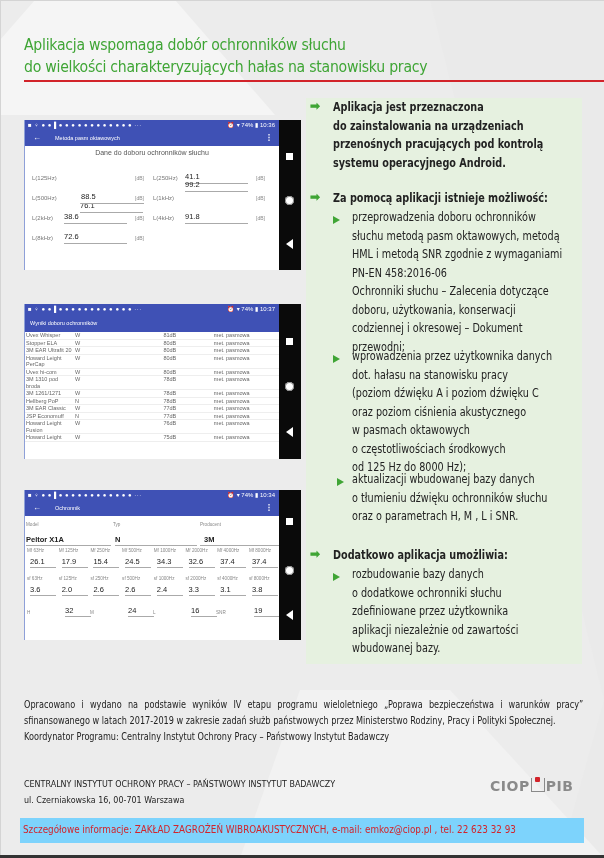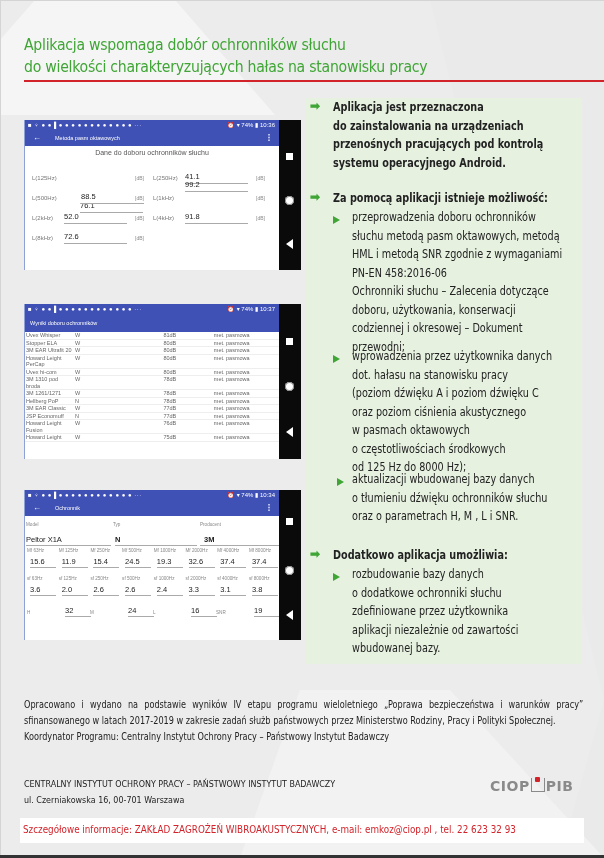--- a/index.html
+++ b/index.html
@@ -31,21 +31,21 @@
   .greenbox { position:absolute; left:306px; top:98px; width:276px; height:566px; background:#e6f1e0; }
   .rtxt { position:absolute; font-family:"DejaVu Sans", sans-serif; color:#222; font-size:11.5px; line-height:18.5px; transform:scaleX(0.84); transform-origin:left top; white-space:nowrap; }
   .rtxt.bold { font-weight:bold; font-size:11.5px; }
   .arrow { position:absolute; color:#3fa535; font-size:12px; font-weight:bold; }
   .tri-b { position:absolute; width:0; height:0; border-top:4px solid transparent; border-bottom:4px solid transparent; border-left:7px solid #3fa535; }
   .footer-text { position:absolute; left:24px; top:697px; width:560px; font-family:"DejaVu Sans", sans-serif; color:#222; font-size:9.6px; line-height:16px; transform:scaleX(0.85); transform-origin:left top; width:658px; text-align:justify; }
   .inst { position:absolute; left:24px; top:776px; font-family:"DejaVu Sans", sans-serif; color:#222; font-size:9.5px; line-height:16px; transform:scaleX(0.84); transform-origin:left top; white-space:nowrap; }
   .logo { position:absolute; left:490px; top:778px; font-family:"DejaVu Sans", sans-serif; font-weight:bold; color:#8a8a8a; font-size:14px; letter-spacing:0.5px; }
   .logo .mid { display:inline-block; width:12px; height:13px; border:1.5px solid #8a8a8a; border-top:none; position:relative; vertical-align:-1px; margin:0 1px; }
   .logo .mid .dot { position:absolute; left:3px; top:-1px; width:5px; height:5px; background:#d2232a; border-radius:1px; }
-  .infobar { position:absolute; left:20px; top:818px; width:564px; height:25px; background:#ffffff; }
+  .infobar { position:absolute; left:20px; top:818px; width:564px; height:25px; background:#7dd3fc; }
   .infobar span { position:absolute; left:3px; top:5px; font-family:"DejaVu Sans", sans-serif; color:#d2232a; font-size:11px; transform:scaleX(0.8); transform-origin:left top; white-space:nowrap; }
   .bottomline { position:absolute; left:0; top:855px; width:604px; height:3px; background:#333; }
 </style>
 </head>
 <body>
 
 <svg class="bgshape1" width="604" height="858">
   <polygon points="35,0 175,0 275,115 0,115 0,40" fill="#f5f5f5"></polygon>
   <polygon points="430,0 604,0 604,858 560,858 604,700" fill="#eaeaea"></polygon>
   <polygon points="300,690 450,690 604,858 240,858" fill="#f2f2f2"></polygon>
@@ -78,21 +78,21 @@
         <span class="row1" style="left: 128px; top: 55px;">L(250Hz)</span>
         <span class="val1" style="left: 160px; top: 52px;">41.1</span>
         <span class="unit1" style="left: 231px; top: 55px;">[dB]</span>
         <span class="row1" style="left: 7px; top: 75px;">L(500Hz)</span>
         <span class="val1" style="left: 56px; top: 72px;">88.5</span>
         <span class="unit1" style="left: 110px; top: 75px;">[dB]</span>
         <span class="row1" style="left: 128px; top: 75px;">L(1kHz)</span>
         <span class="val1" style="left: 160px; top: 60px;">99.2</span>
         <span class="unit1" style="left: 231px; top: 75px;">[dB]</span>
         <span class="row1" style="left: 7px; top: 95px;">L(2kHz)</span>
-        <span class="val1" style="left: 39px; top: 92px;">52.0</span>
+        <span class="val1" style="left: 39px; top: 92px;">38.6</span>
         <span class="unit1" style="left: 110px; top: 95px;">[dB]</span>
         <span class="row1" style="left: 128px; top: 95px;">L(4kHz)</span>
         <span class="val1" style="left: 160px; top: 92px;">91.8</span>
         <span class="unit1" style="left: 231px; top: 95px;">[dB]</span>
         <span class="row1" style="left: 7px; top: 115px;">L(8kHz)</span>
         <span class="val1" style="left: 39px; top: 112px;">72.6</span>
         <span class="unit1" style="left: 110px; top: 115px;">[dB]</span>
       </div>
   </div>
   <div class="nav">
@@ -202,42 +202,42 @@
       <span class="right">⏰ ▾ <span>74%</span> ▮ <span>10:34</span></span>
     </div>
     <div class="appbar">
       <span class="back">←</span>
       <span class="ttl">Ochronnik</span>
       <span class="menu">⋮</span>
     </div>
     <span class="lbl" style="left:1px; top:32px;">Model</span>
     <span class="lbl" style="left:88px; top:32px;">Typ</span>
     <span class="lbl" style="left:175px; top:32px;">Producent</span>
-    <span class="v" style="left:1px; top:45px; width:85px; font-weight:normal;">Peltor X1A</span>
+    <span class="v" style="left:1px; top:45px; width:85px; font-weight:bold;">Peltor X1A</span>
     <span class="v" style="left:90px; top:45px; width:82px; font-weight:bold;">N</span>
     <span class="v" style="left:175px; top:45px; width:78px; font-weight:bold; padding-left:4px;">3M</span>
     <div id="p3grid">
         <span class="lbl" style="left: 2px; top: 58px;">Mf 63Hz</span>
-        <span class="v" style="left: 5px; top: 67px; width: 26px;">15.6</span>
+        <span class="v" style="left: 5px; top: 67px; width: 26px;">26.1</span>
         <span class="lbl" style="left: 2px; top: 86px;">sf 63Hz</span>
         <span class="v" style="left: 5px; top: 95px; width: 26px;">3.6</span>
         <span class="lbl" style="left: 33.7px; top: 58px;">Mf 125Hz</span>
-        <span class="v" style="left: 36.7px; top: 67px; width: 26px;">11.9</span>
+        <span class="v" style="left: 36.7px; top: 67px; width: 26px;">17.9</span>
         <span class="lbl" style="left: 33.7px; top: 86px;">sf 125Hz</span>
         <span class="v" style="left: 36.7px; top: 95px; width: 26px;">2.0</span>
         <span class="lbl" style="left: 65.4px; top: 58px;">Mf 250Hz</span>
         <span class="v" style="left: 68.4px; top: 67px; width: 26px;">15.4</span>
         <span class="lbl" style="left: 65.4px; top: 86px;">sf 250Hz</span>
         <span class="v" style="left: 68.4px; top: 95px; width: 26px;">2.6</span>
         <span class="lbl" style="left: 97.1px; top: 58px;">Mf 500Hz</span>
         <span class="v" style="left: 100.1px; top: 67px; width: 26px;">24.5</span>
         <span class="lbl" style="left: 97.1px; top: 86px;">sf 500Hz</span>
         <span class="v" style="left: 100.1px; top: 95px; width: 26px;">2.6</span>
         <span class="lbl" style="left: 128.8px; top: 58px;">Mf 1000Hz</span>
-        <span class="v" style="left: 131.8px; top: 67px; width: 26px;">19.3</span>
+        <span class="v" style="left: 131.8px; top: 67px; width: 26px;">34.3</span>
         <span class="lbl" style="left: 128.8px; top: 86px;">sf 1000Hz</span>
         <span class="v" style="left: 131.8px; top: 95px; width: 26px;">2.4</span>
         <span class="lbl" style="left: 160.5px; top: 58px;">Mf 2000Hz</span>
         <span class="v" style="left: 163.5px; top: 67px; width: 26px;">32.6</span>
         <span class="lbl" style="left: 160.5px; top: 86px;">sf 2000Hz</span>
         <span class="v" style="left: 163.5px; top: 95px; width: 26px;">3.3</span>
         <span class="lbl" style="left: 192.2px; top: 58px;">Mf 4000Hz</span>
         <span class="v" style="left: 195.2px; top: 67px; width: 26px;">37.4</span>
         <span class="lbl" style="left: 192.2px; top: 86px;">sf 4000Hz</span>
         <span class="v" style="left: 195.2px; top: 95px; width: 26px;">3.1</span>

